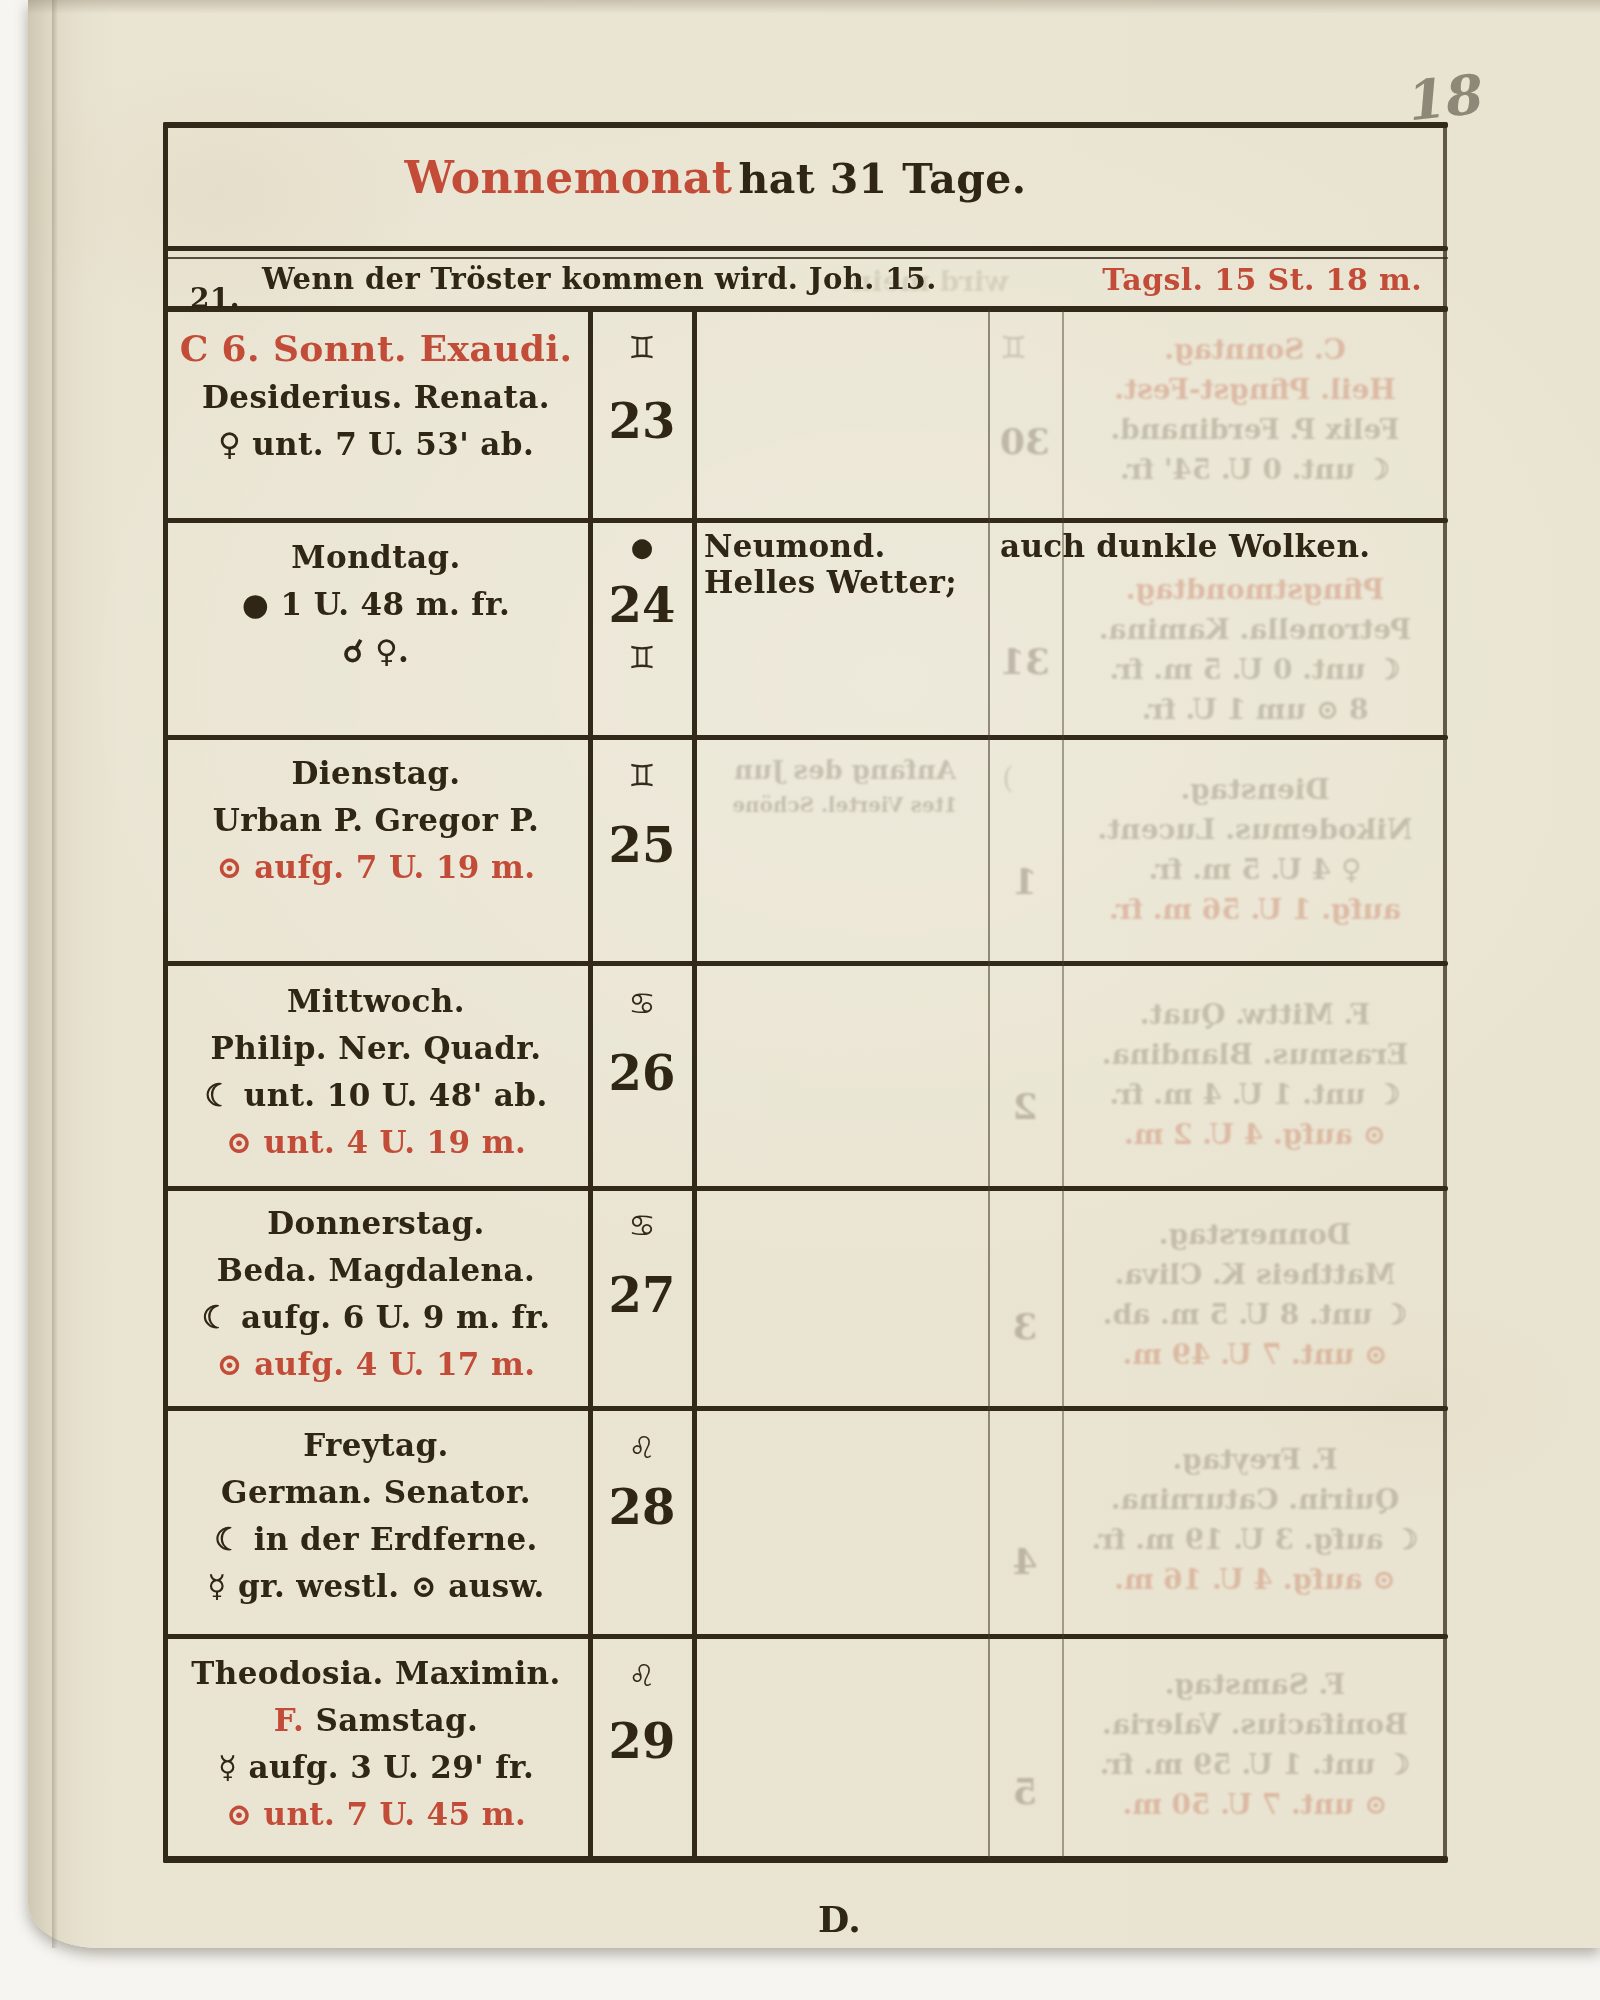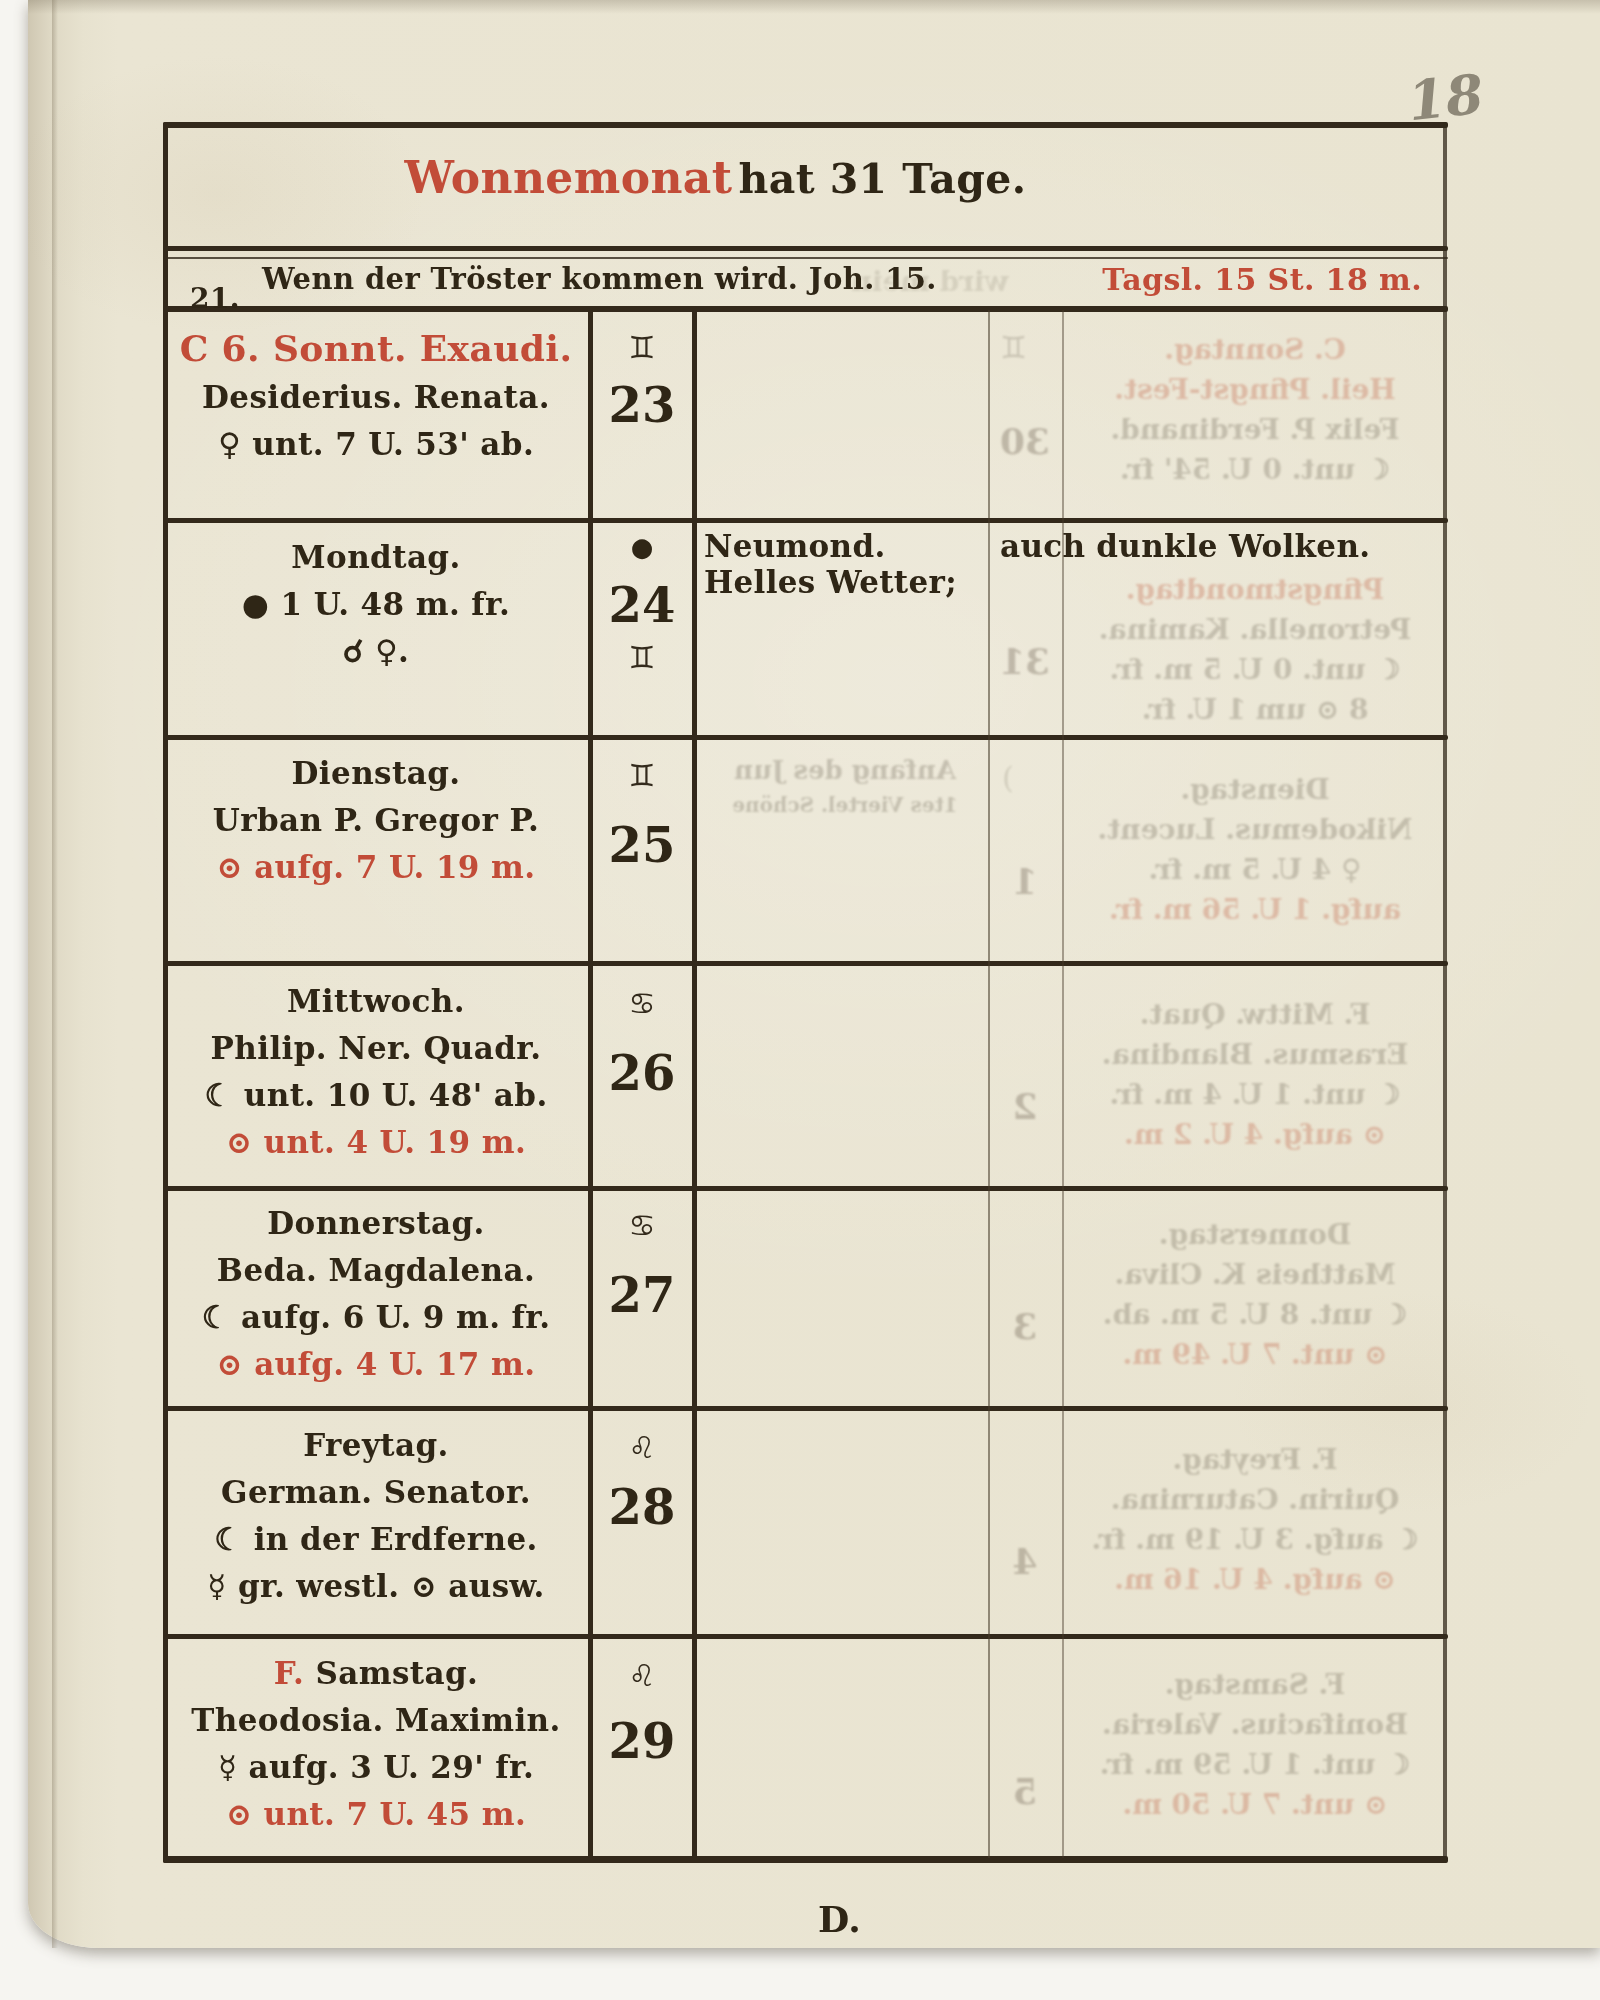--- a/index.html
+++ b/index.html
@@ -78,21 +78,21 @@
   <div class="abs red frak" style="left:1050px;top:262px;width:372px;text-align:right;font-size:30px;">Tagsl. 15 St. 18 m.</div>
 
   <div>
     <div class="abs cell-text frak" style="top:322px;">
       <div class="line big red">C 6. Sonnt. Exaudi.</div>
       <div class="line ink">Desiderius. Renata.</div>
       <div class="line ink">♀ unt. 7 U. 53' ab.</div>
     </div>
     <div class="abs cell-day" style="top:330px;">
       <div class="zodiac">♊</div>
-      <div class="daynum" style="margin-top:12px;">23</div>
+      <div class="daynum" style="margin-top:28px;">23</div>
     </div>
     <div class="abs zodiac ghost" style="left:1000px;top:330px;opacity:.18;">♊</div>
     <div class="abs ghostnum" style="left:990px;top:420px;">30</div>
     <div class="abs ghost" style="left:1075px;top:330px;width:360px;">
       <div class="ghostline g-red">C. Sonntag.</div>
       <div class="ghostline g-red">Heil. Pfingst-Fest.</div>
       <div class="ghostline g-black">Felix P. Ferdinand.</div>
       <div class="ghostline g-black">☾ unt. 0 U. 54' fr.</div>
     </div>
   </div>
@@ -198,26 +198,26 @@
     <div class="abs ghost" style="left:1075px;top:1440px;width:360px;">
       <div class="ghostline g-black">F. Freytag.</div>
       <div class="ghostline g-black">Quirin. Caturnina.</div>
       <div class="ghostline g-black">☾ aufg. 3 U. 19 m. fr.</div>
       <div class="ghostline g-red">⊙ aufg. 4 U. 16 m.</div>
     </div>
   </div>
 
   <div>
     <div class="abs cell-text frak" style="top:1650px;">
+      <div class="line ink">Theodosia. Maximin.</div>
       <div class="line ink">
         <span class="red">F.</span>
         <span> </span>
         <span>Samstag.</span>
       </div>
-      <div class="line ink">Theodosia. Maximin.</div>
       <div class="line ink">☿ aufg. 3 U. 29' fr.</div>
       <div class="line red">⊙ unt. 7 U. 45 m.</div>
     </div>
     <div class="abs cell-day" style="top:1658px;">
       <div class="zodiac">♌</div>
       <div class="daynum" style="margin-top:20px;">29</div>
     </div>
     <div class="abs ghostnum" style="left:990px;top:1770px;">5</div>
     <div class="abs ghost" style="left:1075px;top:1665px;width:360px;">
       <div class="ghostline g-black">F. Samstag.</div>

